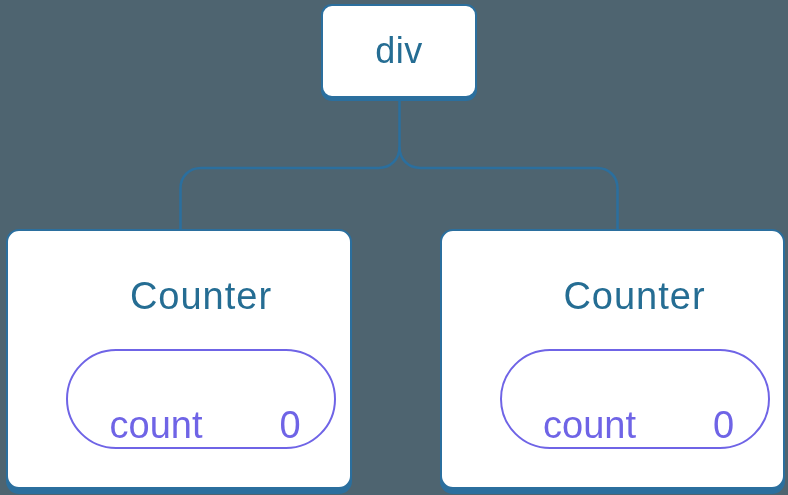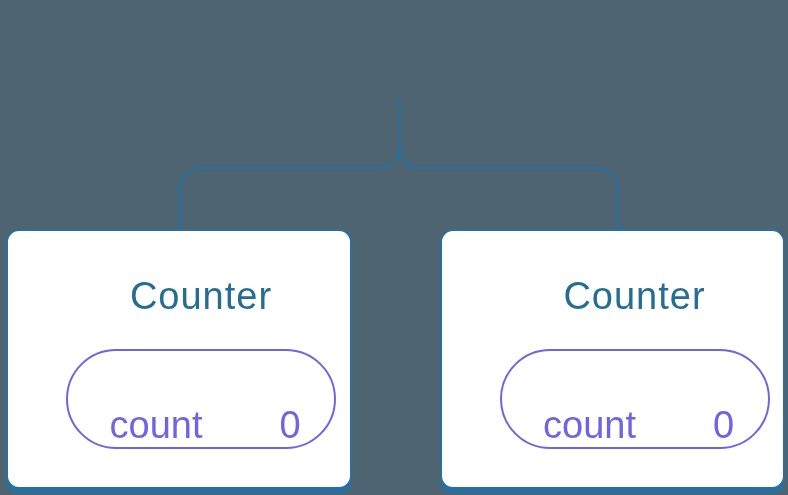--- a/index.html
+++ b/index.html
@@ -97,20 +97,23 @@
 <body>
 
 <div class="stage">
 
   <svg class="connector" viewBox="0 0 788 495" xmlns="http://www.w3.org/2000/svg" aria-hidden="true">
     <path d="M399.5 100 L399.5 147"></path>
     <path d="M399.5 147 C399.5 159.5 390.5 168 378.5 168 L201 168 C189 168 180.5 176.5 180.5 188.5 L180.5 231"></path>
     <path d="M399.5 147 C399.5 159.5 408.5 168 420.5 168 L597 168 C609 168 617.5 176.5 617.5 188.5 L617.5 231"></path>
   </svg>
 
+  <div class="node-root">
+    <span>div</span>
+  </div>
 
   <div class="card card-left">
     <div class="card-title">Counter</div>
     <div class="state-pill">
       <div class="pill-cell pill-key-cell">count</div>
       <div class="pill-divider"></div>
       <div class="pill-cell pill-value-cell">0</div>
     </div>
   </div>
 

